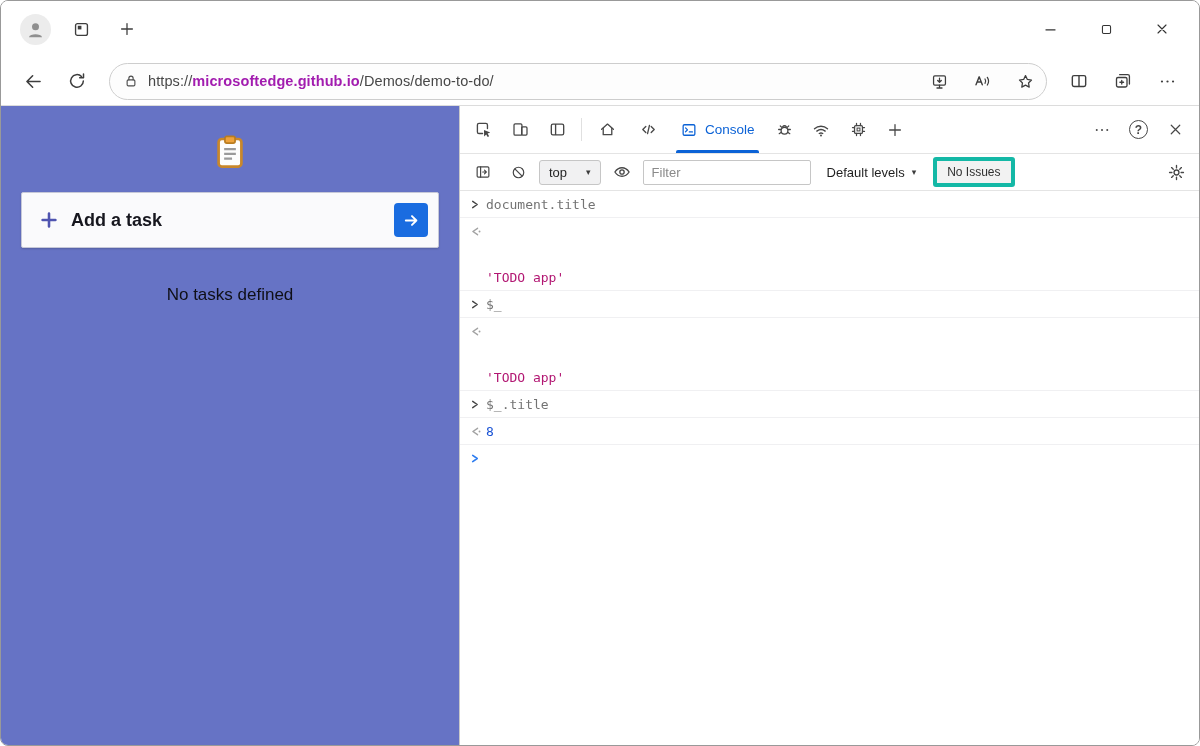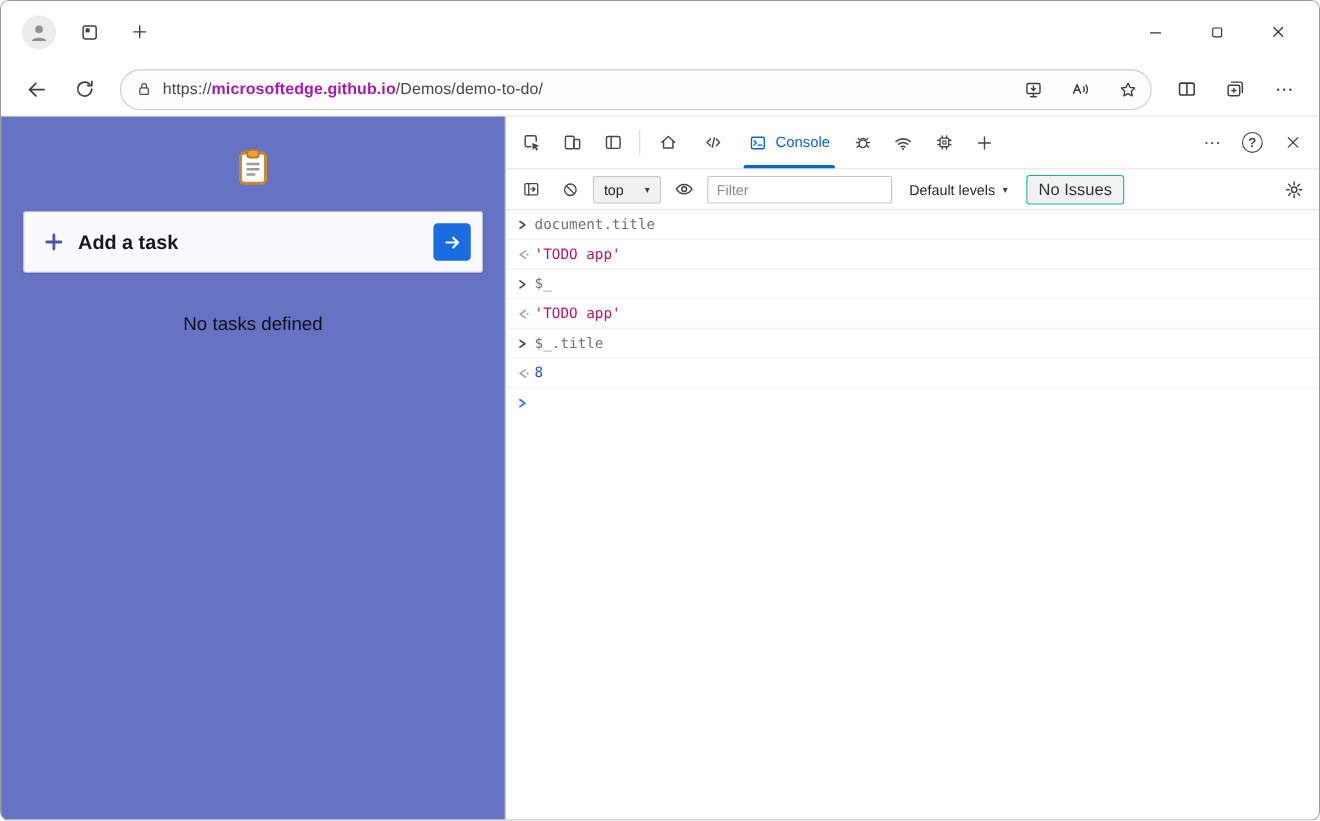--- a/index.html
+++ b/index.html
@@ -56,32 +56,32 @@
 
   .dt-toolbar{height:36px;flex:0 0 auto;display:flex;align-items:center;gap:7px;padding:0 9px;border-bottom:1px solid #e4e4e4;color:#4a4a4a;}
   .tb-btn{width:28px;height:28px;display:flex;align-items:center;justify-content:center;cursor:pointer;color:#474747;}
   .ctx-select{height:25px;box-sizing:border-box;display:flex;align-items:center;gap:19px;padding:0 9px;background:#f1f1f2;
               border:1px solid #c6c6c6;border-radius:3px;font-size:13px;color:#262626;cursor:pointer;}
   .caret{font-size:9px;color:#3c3c3c;line-height:1;}
   .filter{width:168px;height:25px;box-sizing:border-box;border:1px solid #c6c6c6;border-radius:2px;padding:0 8px;font-size:13px;
           color:#333;font-family:"Liberation Sans","DejaVu Sans",sans-serif;outline:none;background:#fff;}
   .filter::placeholder{color:#8a8a8a;}
   .levels{display:flex;align-items:center;gap:7px;font-size:13px;color:#1f1f1f;padding:0 4px;margin-left:5px;cursor:pointer;}
-  .issues{margin-left:6px;padding:4px 10px;background:#f2f2f2;border:1px solid #14b8a6;border-radius:3px;font-size:15px;color:#303030;cursor:pointer;}
+  .issues{margin-left:6px;padding:4px 10px;background:#f2f2f2;border:4px solid #14b8a6;border-radius:3px;font-size:12px;color:#303030;cursor:pointer;}
   .tb-spacer{flex:1;}
 
   .console{flex:1;overflow:auto;font-family:"DejaVu Sans Mono","Liberation Mono",monospace;font-size:13px;cursor:text;}
   .crow{display:flex;align-items:flex-start;padding:4px 8px 3px 10px;border-bottom:1px solid #f0f0f2;line-height:19px;}
   .crow.prompt{border-bottom:none;}
   .cmark{width:16px;flex:0 0 auto;display:flex;margin-top:4px;}
   .cmark.cmd{color:#454545;}
   .cmark.res{color:#a3a3a3;}
   .cmark.pr{color:#2e7df0;}
   .t-cmd{color:#737373;}
-  .t-str{color:var(--str,#b21672);}
+  .t-str{color:var(--str,#b21672);margin-top:46px;}
   .t-num{color:var(--num,#1a53d5);}
 
   .help-badge{width:19px;height:19px;box-sizing:border-box;border:1.8px solid #474747;border-radius:50%;display:flex;
               align-items:center;justify-content:center;font-size:12px;font-weight:700;color:#474747;}
 </style>
 </head>
 <body>
 
 <div class="window">
 

